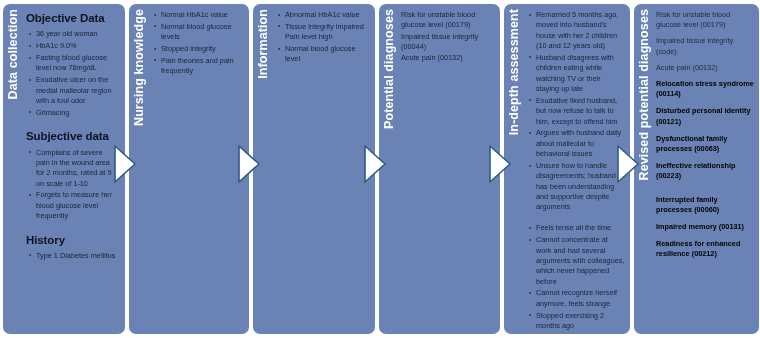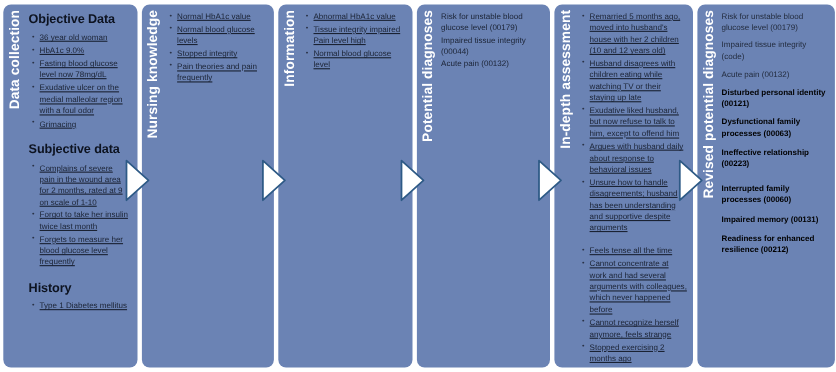--- a/index.html
+++ b/index.html
@@ -75,21 +75,20 @@
     font-weight: bold;
     color: #0d1320;
     letter-spacing: -0.1px;
   }
   h3.sec-title.spaced { margin-top: 10px; }
 
   ul.bul {
     margin: 0;
     padding: 0 0 0 10px;
     list-style: none;
-    text-decoration: underline;
   }
   ul.bul li {
     position: relative;
     margin: 0 0 1.5px 0;
     padding-left: 0;
   }
   ul.bul li:before {
     content: "\2022";
     position: absolute;
     left: -7px;
@@ -151,21 +150,20 @@
       <ul class="bul">
         <li>36 year old woman</li>
         <li>HbA1c 9.0%</li>
         <li>Fasting blood glucose level now 78mg/dL</li>
         <li>Exudative ulcer on the medial malleolar region with a foul odor</li>
         <li>Grimacing</li>
       </ul>
       <h3 class="sec-title spaced">Subjective data</h3>
       <ul class="bul">
         <li>Complains of severe pain in the wound area for 2 months, rated at 9 on scale of 1-10</li>
-        <li>Forgot to take her insulin twice last month</li>
         <li>Forgets to measure her blood glucose level frequently</li>
       </ul>
       <h3 class="sec-title spaced">History</h3>
       <ul class="bul">
         <li>Type 1 Diabetes mellitus</li>
       </ul>
     </div>
   </div>
 
   <div class="card c2">
@@ -210,21 +208,21 @@
 
   <div class="card c5">
     <div class="card-label">
       <span>In-depth assessment</span>
     </div>
     <div class="card-body">
       <ul class="bul">
         <li>Remarried 5 months ago, moved into husband's house with her 2 children  (10 and 12 years old)</li>
         <li>Husband disagrees with children eating while watching TV or their staying up late</li>
         <li>Exudative liked husband, but now refuse to  talk to him, except to offend him</li>
-        <li>Argues with husband daily about response to behavioral issues</li>
+        <li>Argues with husband daily about malleolar to behavioral issues</li>
         <li>Unsure how to handle disagreements; husband has been understanding and supportive despite arguments</li>
       </ul>
       <div class="gap-block"></div>
       <ul class="bul">
         <li>Feels tense all the time</li>
         <li>Cannot concentrate at work and had several arguments with colleagues, which never happened before</li>
         <li>Cannot recognize herself anymore, feels strange</li>
         <li>Stopped exercising 2 months ago</li>
         <li>Hospitalized twice in the last 5 months due to diabetic ketoacidosis</li>
 
@@ -234,20 +232,21 @@
 
   <div class="card c6">
     <div class="card-label">
       <span>Revised potential diagnoses</span>
     </div>
     <div class="card-body">
       <ul class="dx">
         <li class="plainitem">Risk for unstable blood glucose level (00179)</li>
         <li class="plainitem">Impaired tissue integrity (code)</li>
         <li class="plainitem">Acute pain (00132)</li>
+        <li class="bold">Relocation stress syndrome (00114)</li>
         <li class="bold">Disturbed personal identity (00121)</li>
         <li class="bold">Dysfunctional family processes (00063)</li>
         <li class="bold gapafter">Ineffective relationship (00223)</li>
         <li class="bold">Interrupted family processes (00060)</li>
         <li class="bold">Impaired memory (00131)</li>
         <li class="bold">Readiness for enhanced resilience (00212)</li>
       </ul>
     </div>
   </div>
 

